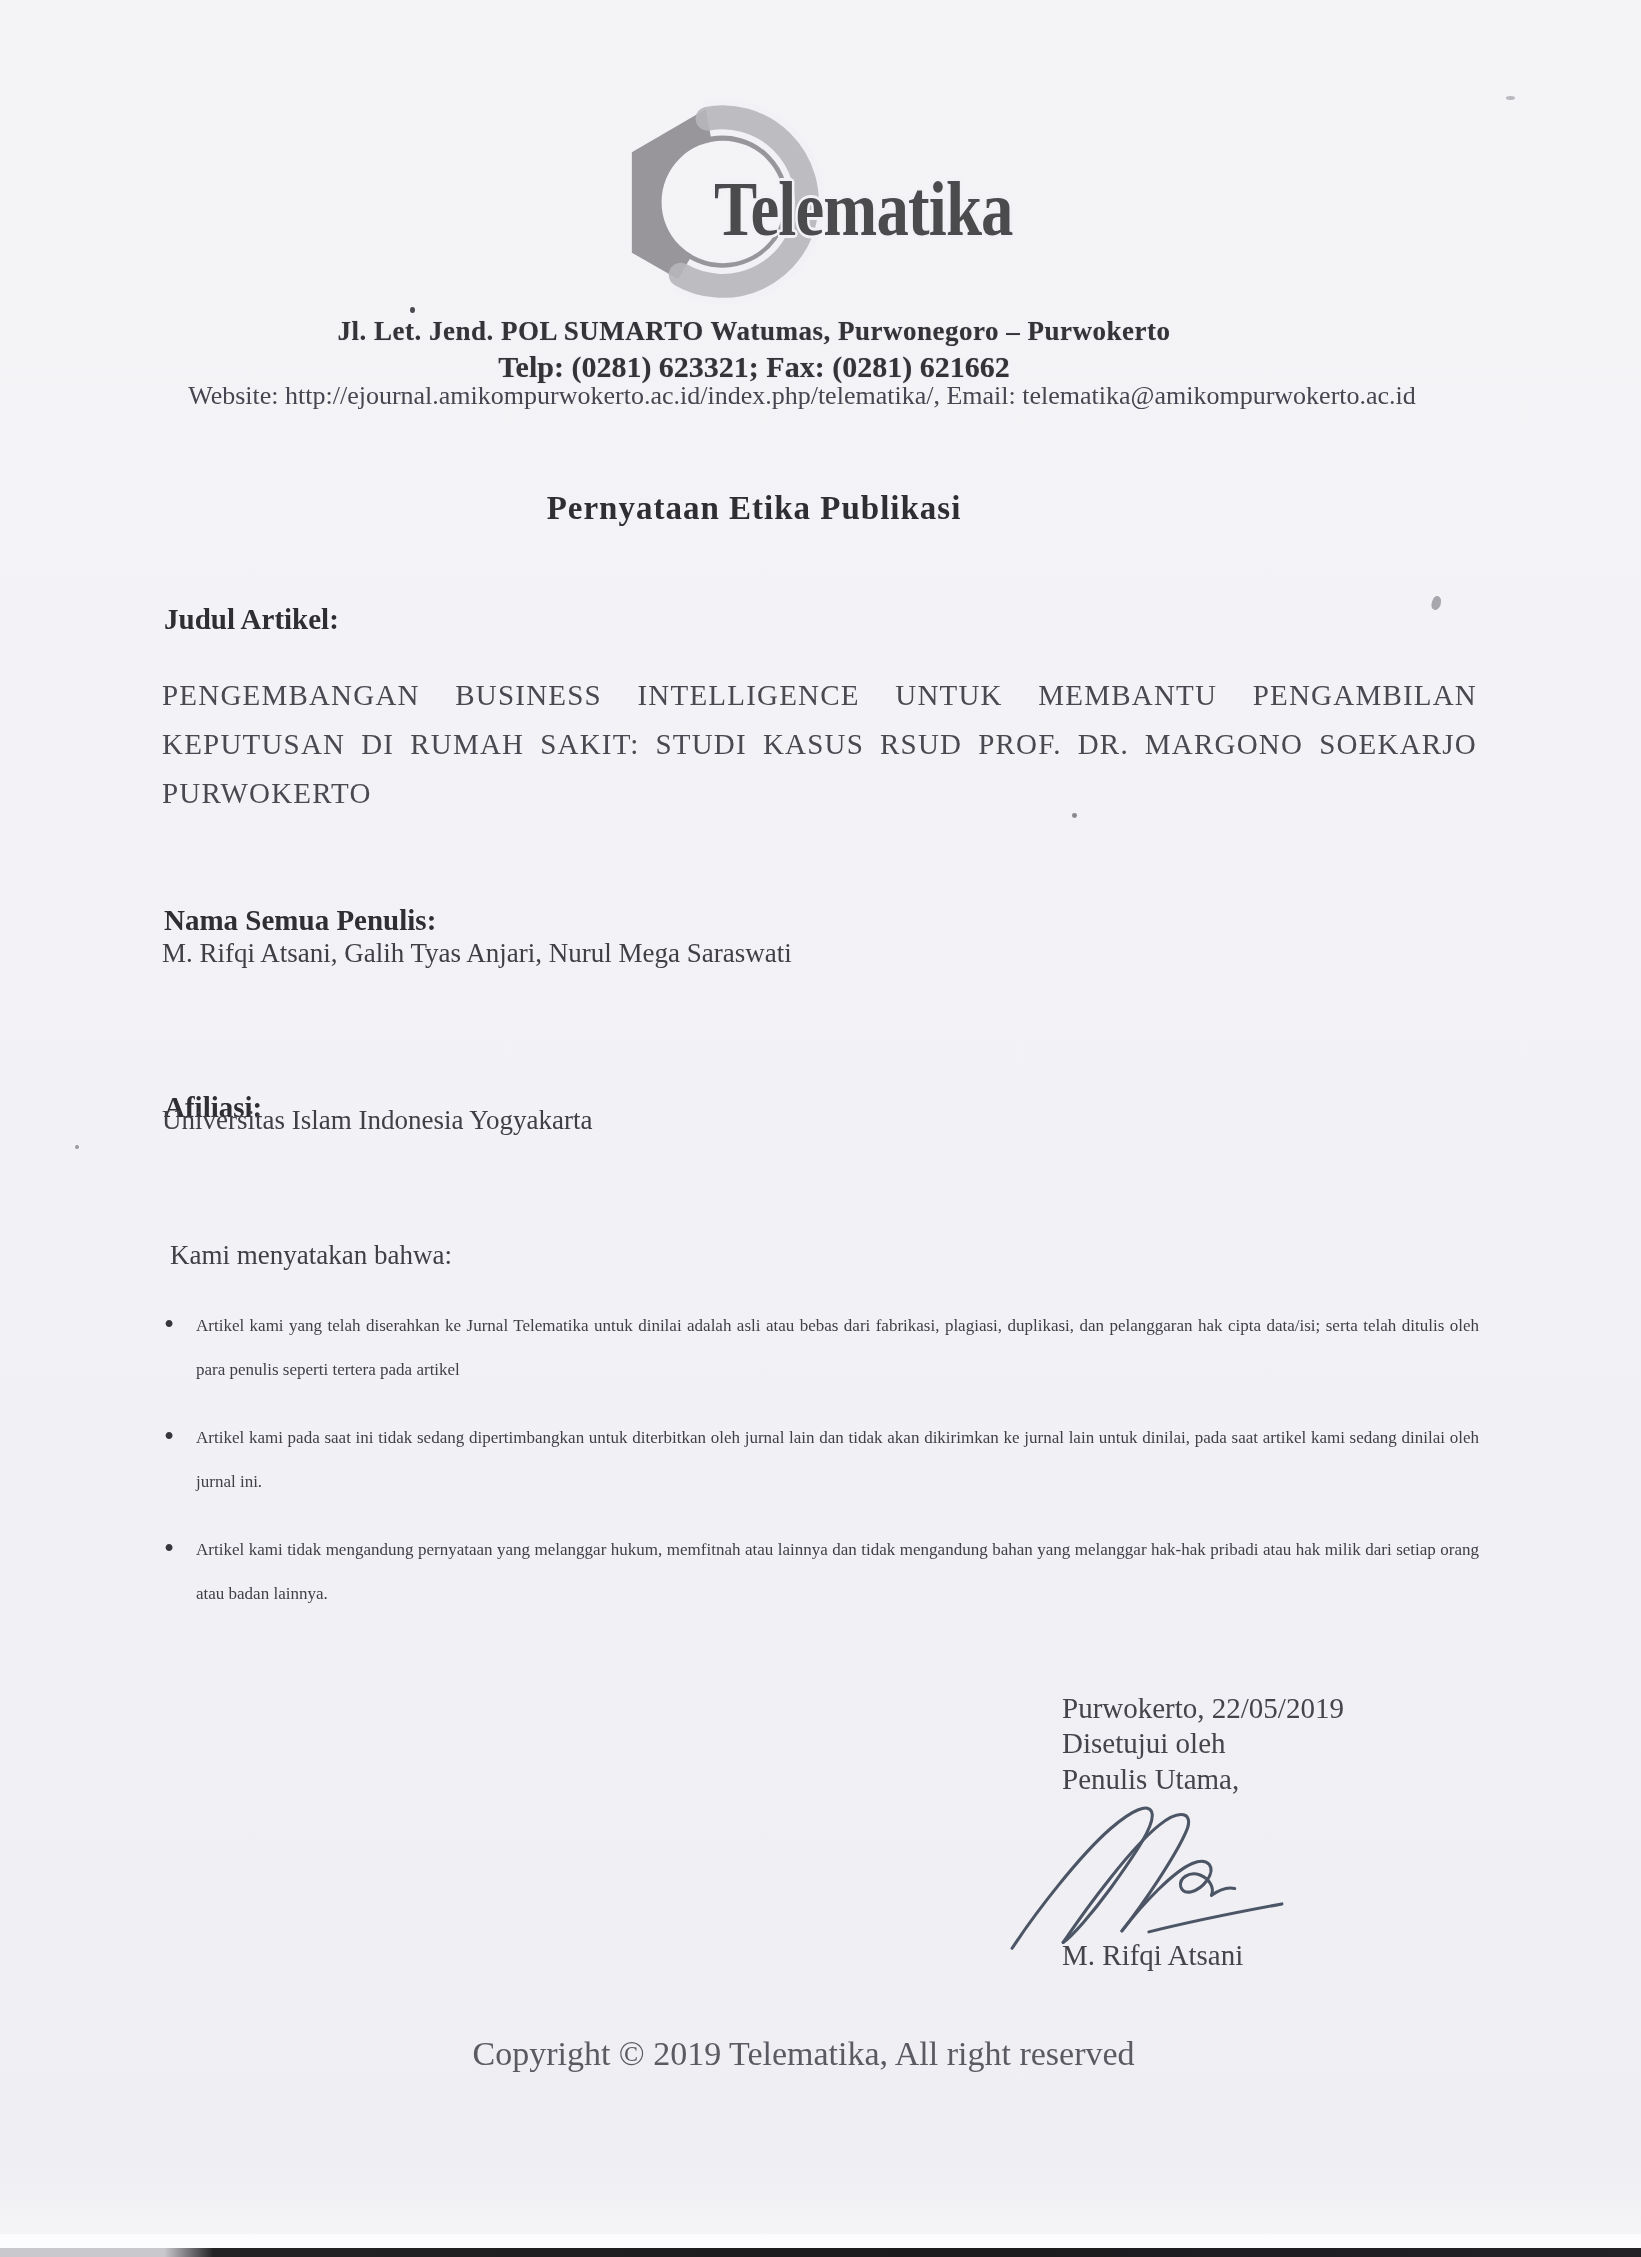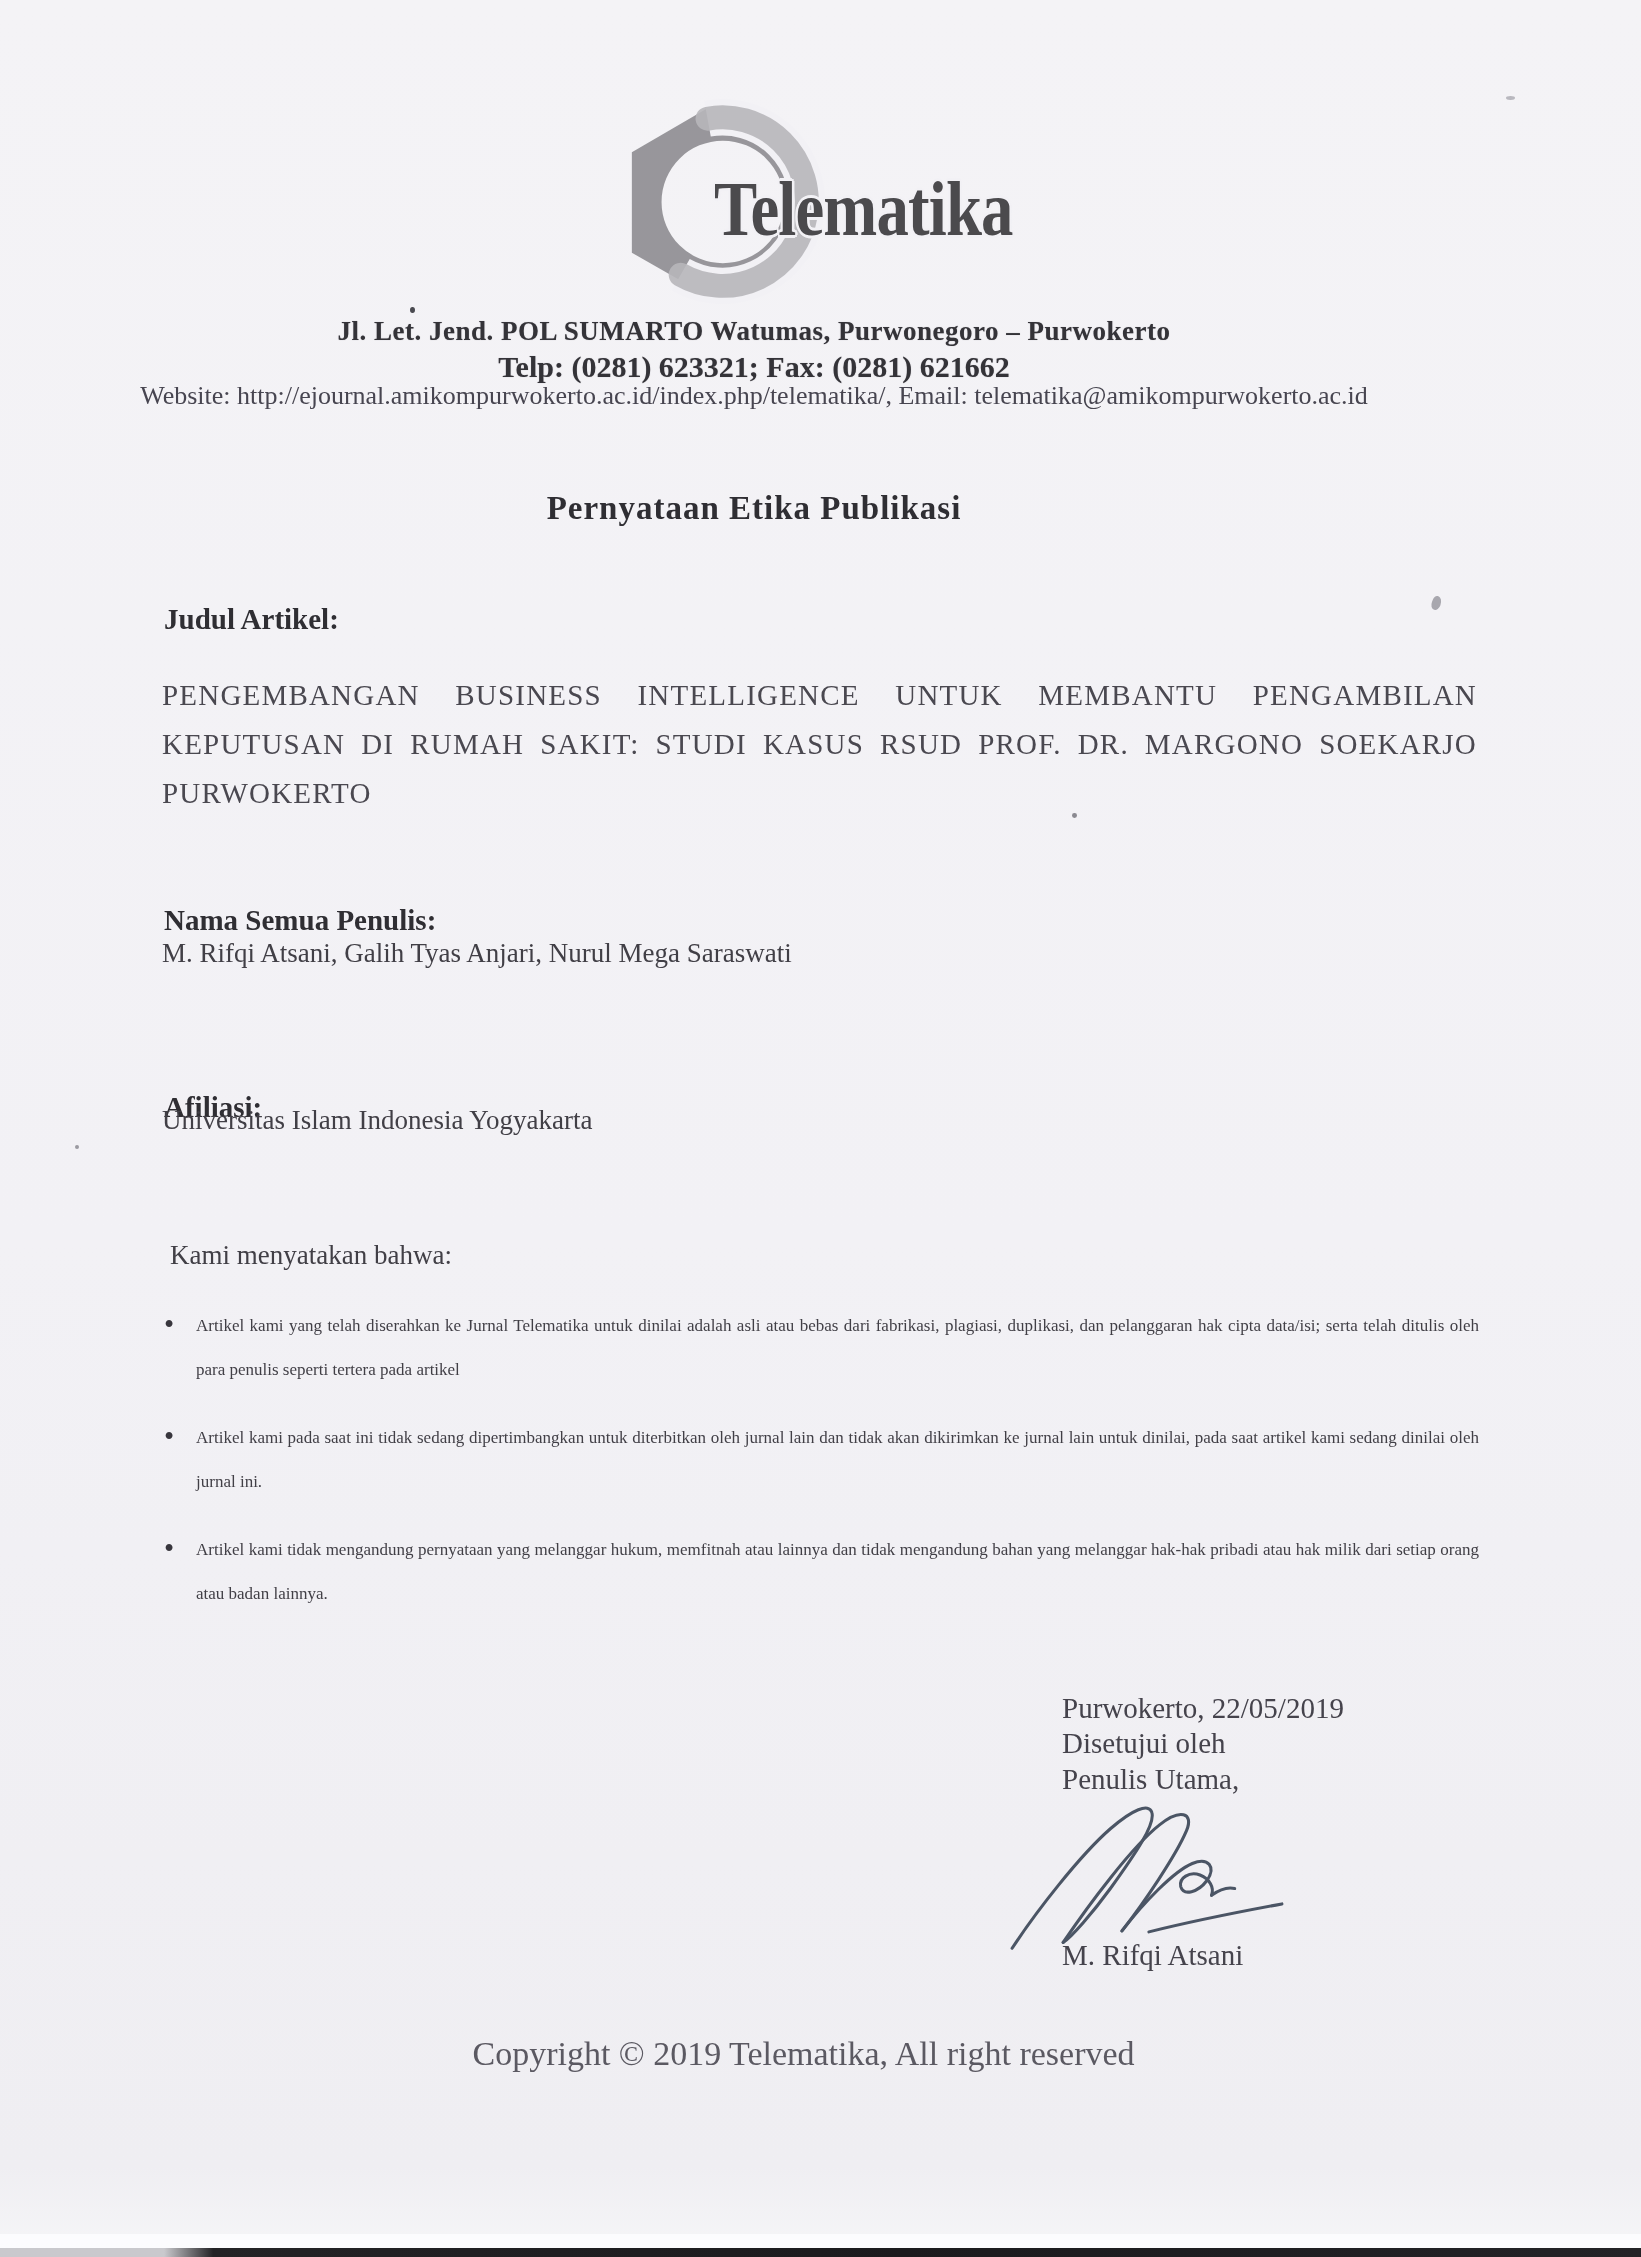--- a/index.html
+++ b/index.html
@@ -24,21 +24,21 @@
     font-size:78px;font-weight:bold;color:#4b4a4d;
     line-height:1;letter-spacing:-1px;white-space:nowrap;
     transform:scaleX(.83);transform-origin:left top;
     text-shadow:2.9px 0 0 #f2f1f5,-2.9px 0 0 #f2f1f5,0 2.9px 0 #f2f1f5,0 -2.9px 0 #f2f1f5,
                 1.9px 1.9px 0 #f2f1f5,-1.9px -1.9px 0 #f2f1f5,1.9px -1.9px 0 #f2f1f5,-1.9px 1.9px 0 #f2f1f5;
   }
 
   
   .addr1{top:316px;font-size:27px;font-weight:bold;letter-spacing:0.5px;color:#343338;}
   .addr2{top:350px;font-size:30px;font-weight:bold;color:#343338;}
-  .addr3{top:381px;font-size:26px;color:#474550;}
+  .addr3{top:381px;font-size:26px;color:#474550;padding-left:48px;}
 
   .doc-title{top:490px;font-size:33px;font-weight:bold;letter-spacing:1px;color:#2f2e33;}
 
   .label{left:164px;font-size:29px;font-weight:bold;color:#2f2e33;}
   .value{left:162px;font-size:27px;color:#413f46;}
 
   .judul-label{top:603px;}
   .judul-value{
     left:162px;top:671px;width:1315px;
     font-size:29px;line-height:49px;letter-spacing:1.2px;

